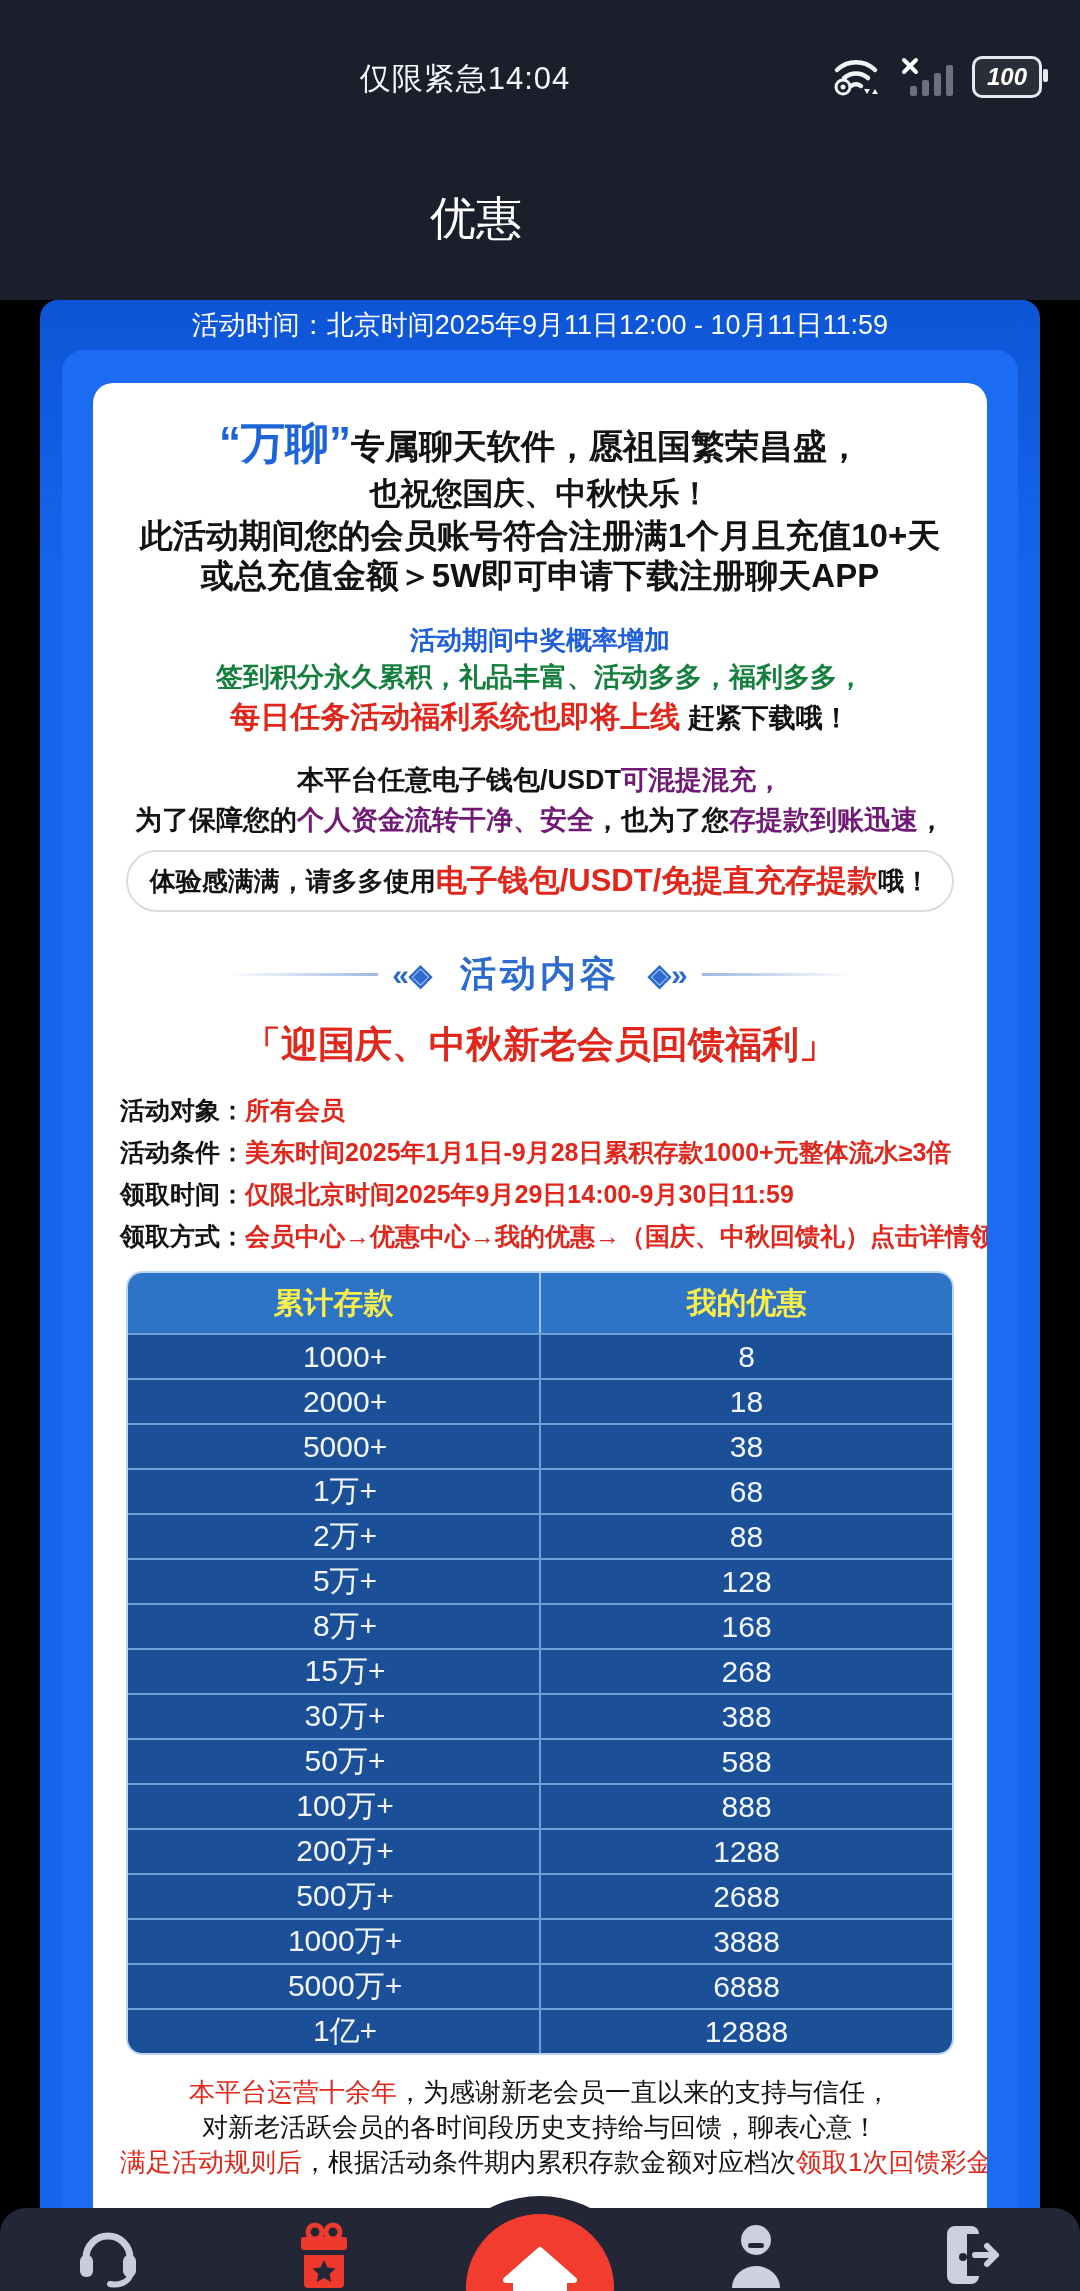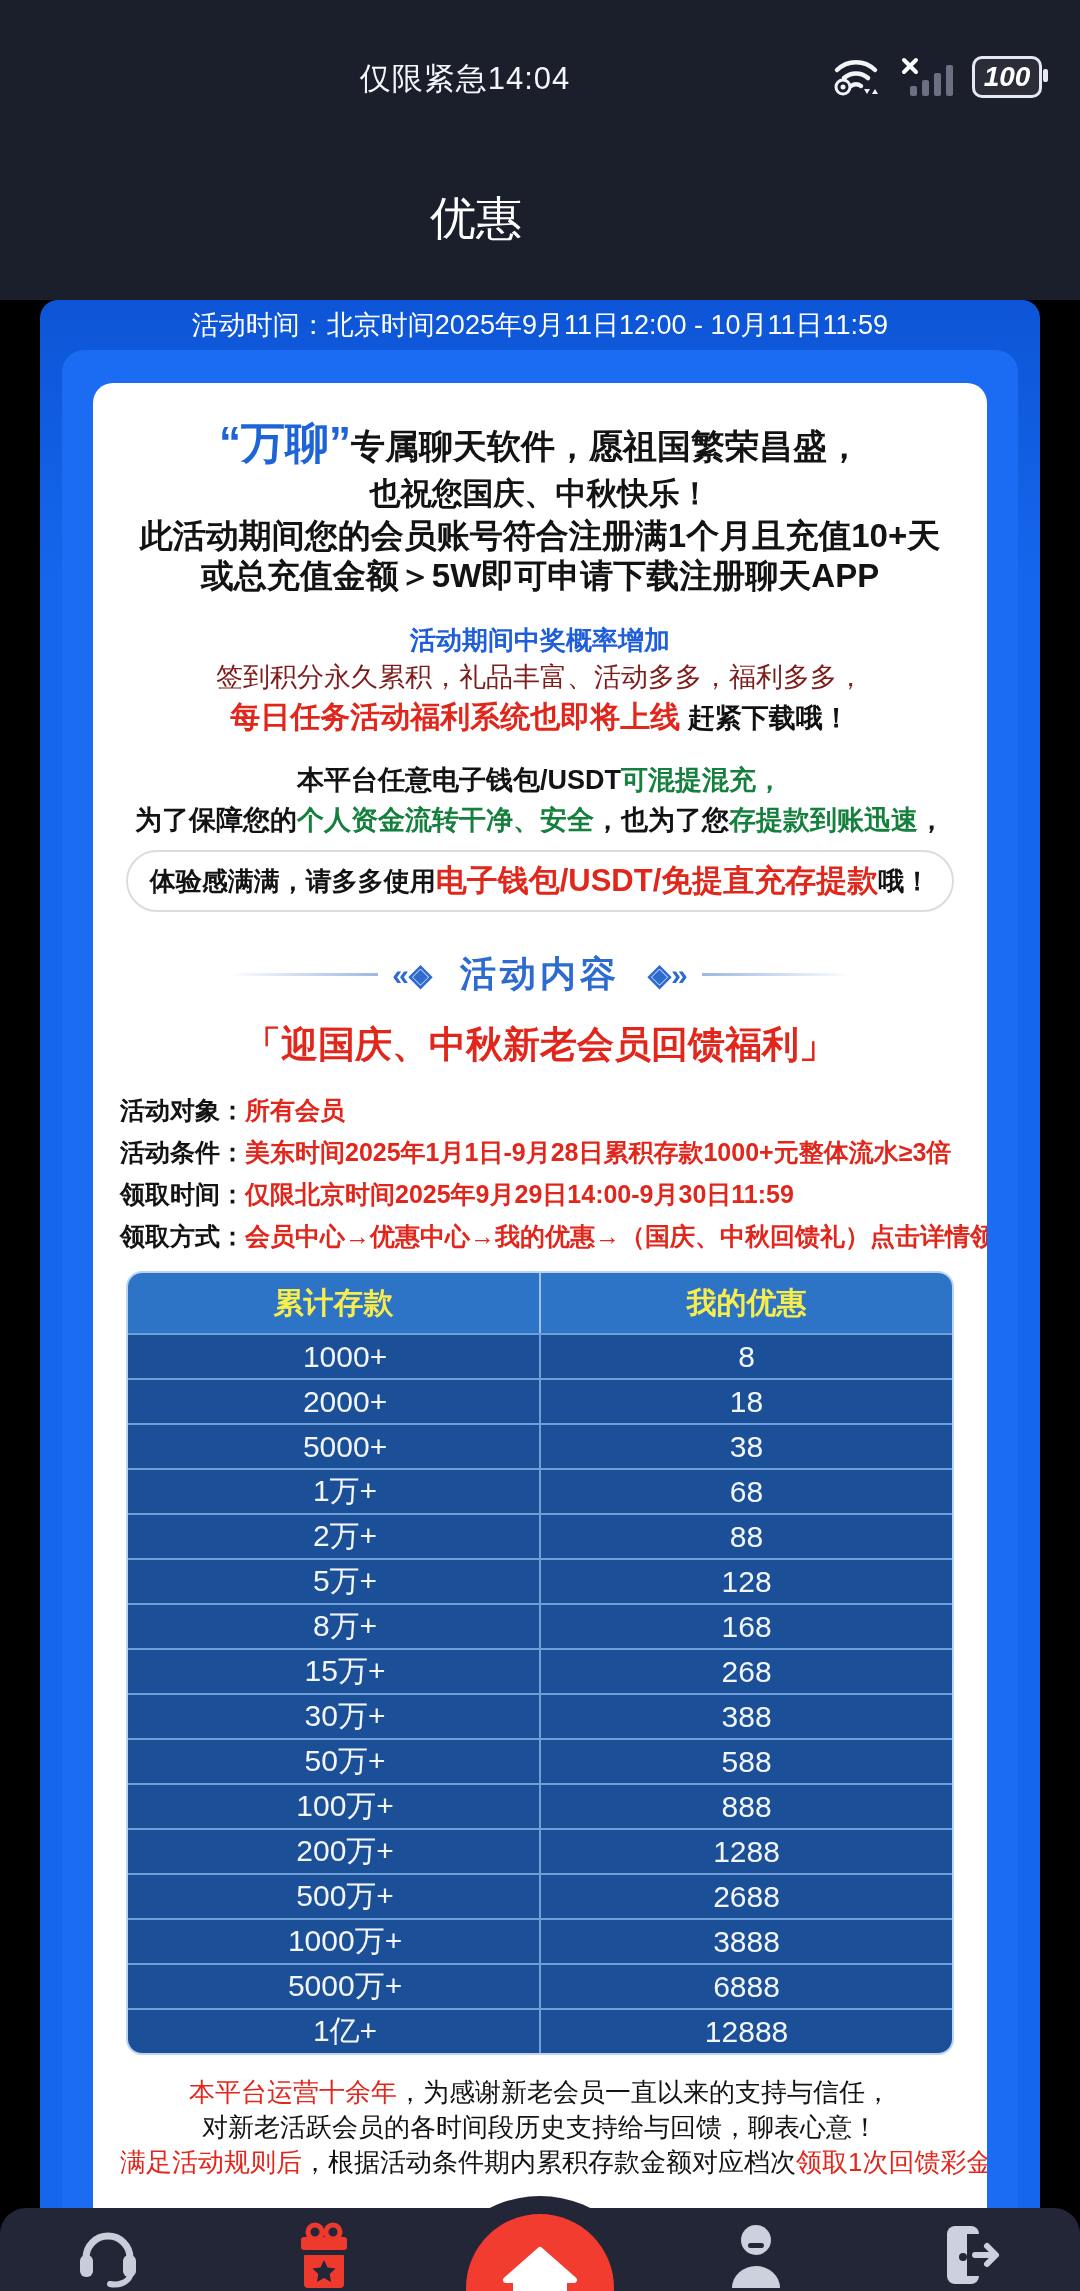--- a/index.html
+++ b/index.html
@@ -5,41 +5,41 @@
   html,body{margin:0;padding:0;background:#000;}
   body{font-family:"Liberation Sans",sans-serif;}
   .screen{position:relative;width:1080px;height:2291px;margin:0 auto;overflow:hidden;background:#000;}
 
   
   .top-dark{position:absolute;top:0;left:0;width:1080px;height:300px;background:#1b1e2b;}
   .statusbar{position:absolute;top:0;left:0;width:1080px;height:110px;}
   .status-clock{position:absolute;top:58px;left:0;width:930px;text-align:center;color:#f4f5f8;font-size:31px;letter-spacing:1px;}
   .status-icons{position:absolute;top:52px;right:38px;display:flex;align-items:center;gap:16px;}
   .battery{position:relative;width:64px;height:36px;border:3px solid #e6e9f2;border-radius:10px;display:flex;align-items:center;justify-content:center;background:rgba(255,255,255,0.07);}
-  .battery span{color:#fff;font-size:28px;font-style:italic;font-weight:bold;}
+  .battery span{color:#fff;font-size:24px;font-style:italic;font-weight:bold;}
   .battery::after{content:"";position:absolute;right:-9px;top:10px;width:5px;height:13px;background:#e6e9f2;border-radius:2px;}
   .page-title{position:absolute;top:188px;left:0;width:952px;text-align:center;color:#ffffff;font-size:46px;font-weight:500;}
 
   
   .content{position:absolute;top:300px;left:0;right:0;bottom:0;background:#000;}
   .blue-panel{margin:0 40px;height:100%;background:linear-gradient(180deg,#0d55d6 0%,#1566ec 14%,#1566ec 100%);border-radius:18px 18px 0 0;}
   .banner{height:50px;line-height:50px;text-align:center;color:#ffffff;font-size:27px;font-weight:normal;white-space:nowrap;}
   .inner-panel{margin:0 22px;height:calc(100% - 50px);background:#1b6cf2;border-radius:22px 22px 0 0;padding-top:33px;box-sizing:border-box;}
   .white-card{margin:0 31px;background:#ffffff;border-radius:20px;height:100%;box-sizing:border-box;padding:34px 27px 0 27px;text-align:center;color:#111;overflow:hidden;}
 
   .intro-l1{font-size:34px;line-height:52px;font-weight:bold;color:#131313;white-space:nowrap;}
   .brand{color:#1c64d8;font-size:44px;font-weight:bold;}
   .intro-l2{font-size:31px;line-height:44px;font-weight:bold;color:#131313;}
   .intro-l3,.intro-l4{font-size:33px;line-height:40px;font-weight:bold;color:#131313;white-space:nowrap;}
   .blue-note{margin-top:26px;font-size:26px;line-height:36px;font-weight:bold;color:#1e5ed8;}
-  .intro-l5{font-size:27px;line-height:39px;font-weight:normal;color:#7f1d1d;white-space:nowrap;}
+  .intro-l5{font-size:27px;line-height:39px;font-weight:bold;color:#15803d;white-space:nowrap;}
   .intro-l6{font-size:27px;line-height:40px;font-weight:bold;}
   .red-em{color:#e1261c;font-size:30px;}
   .intro-l7,.intro-l8{font-size:27px;line-height:40px;font-weight:bold;color:#131313;white-space:nowrap;}
-  .blue-em{color:#15803d;}
+  .blue-em{color:#701a75;}
   .wallet-block{margin-top:22px;}
   .pill{margin:10px auto 0 auto;width:fit-content;max-width:860px;border:2px solid #dcdcdc;border-radius:40px;padding:8px 22px;white-space:nowrap;font-size:26px;font-weight:bold;color:#131313;display:flex;align-items:center;justify-content:center;}
   .pill .pill-red{color:#e1261c;font-size:31px;font-weight:bold;}
 
   .section-head{margin-top:38px;display:flex;align-items:center;justify-content:center;gap:14px;}
   .section-head .line-l{width:150px;height:3px;background:linear-gradient(90deg,rgba(160,180,210,0),#9db8e0);}
   .section-head .line-r{width:150px;height:3px;background:linear-gradient(270deg,rgba(160,180,210,0),#9db8e0);}
   .deco{color:#2e6bd0;font-size:30px;font-weight:bold;line-height:30px;}
   .section-title-text{color:#2e6bd0;font-size:36px;font-weight:bold;margin:0 14px;letter-spacing:4px;}
   .red-title{margin-top:22px;font-size:37px;line-height:48px;font-weight:bold;color:#e1261c;white-space:nowrap;}

